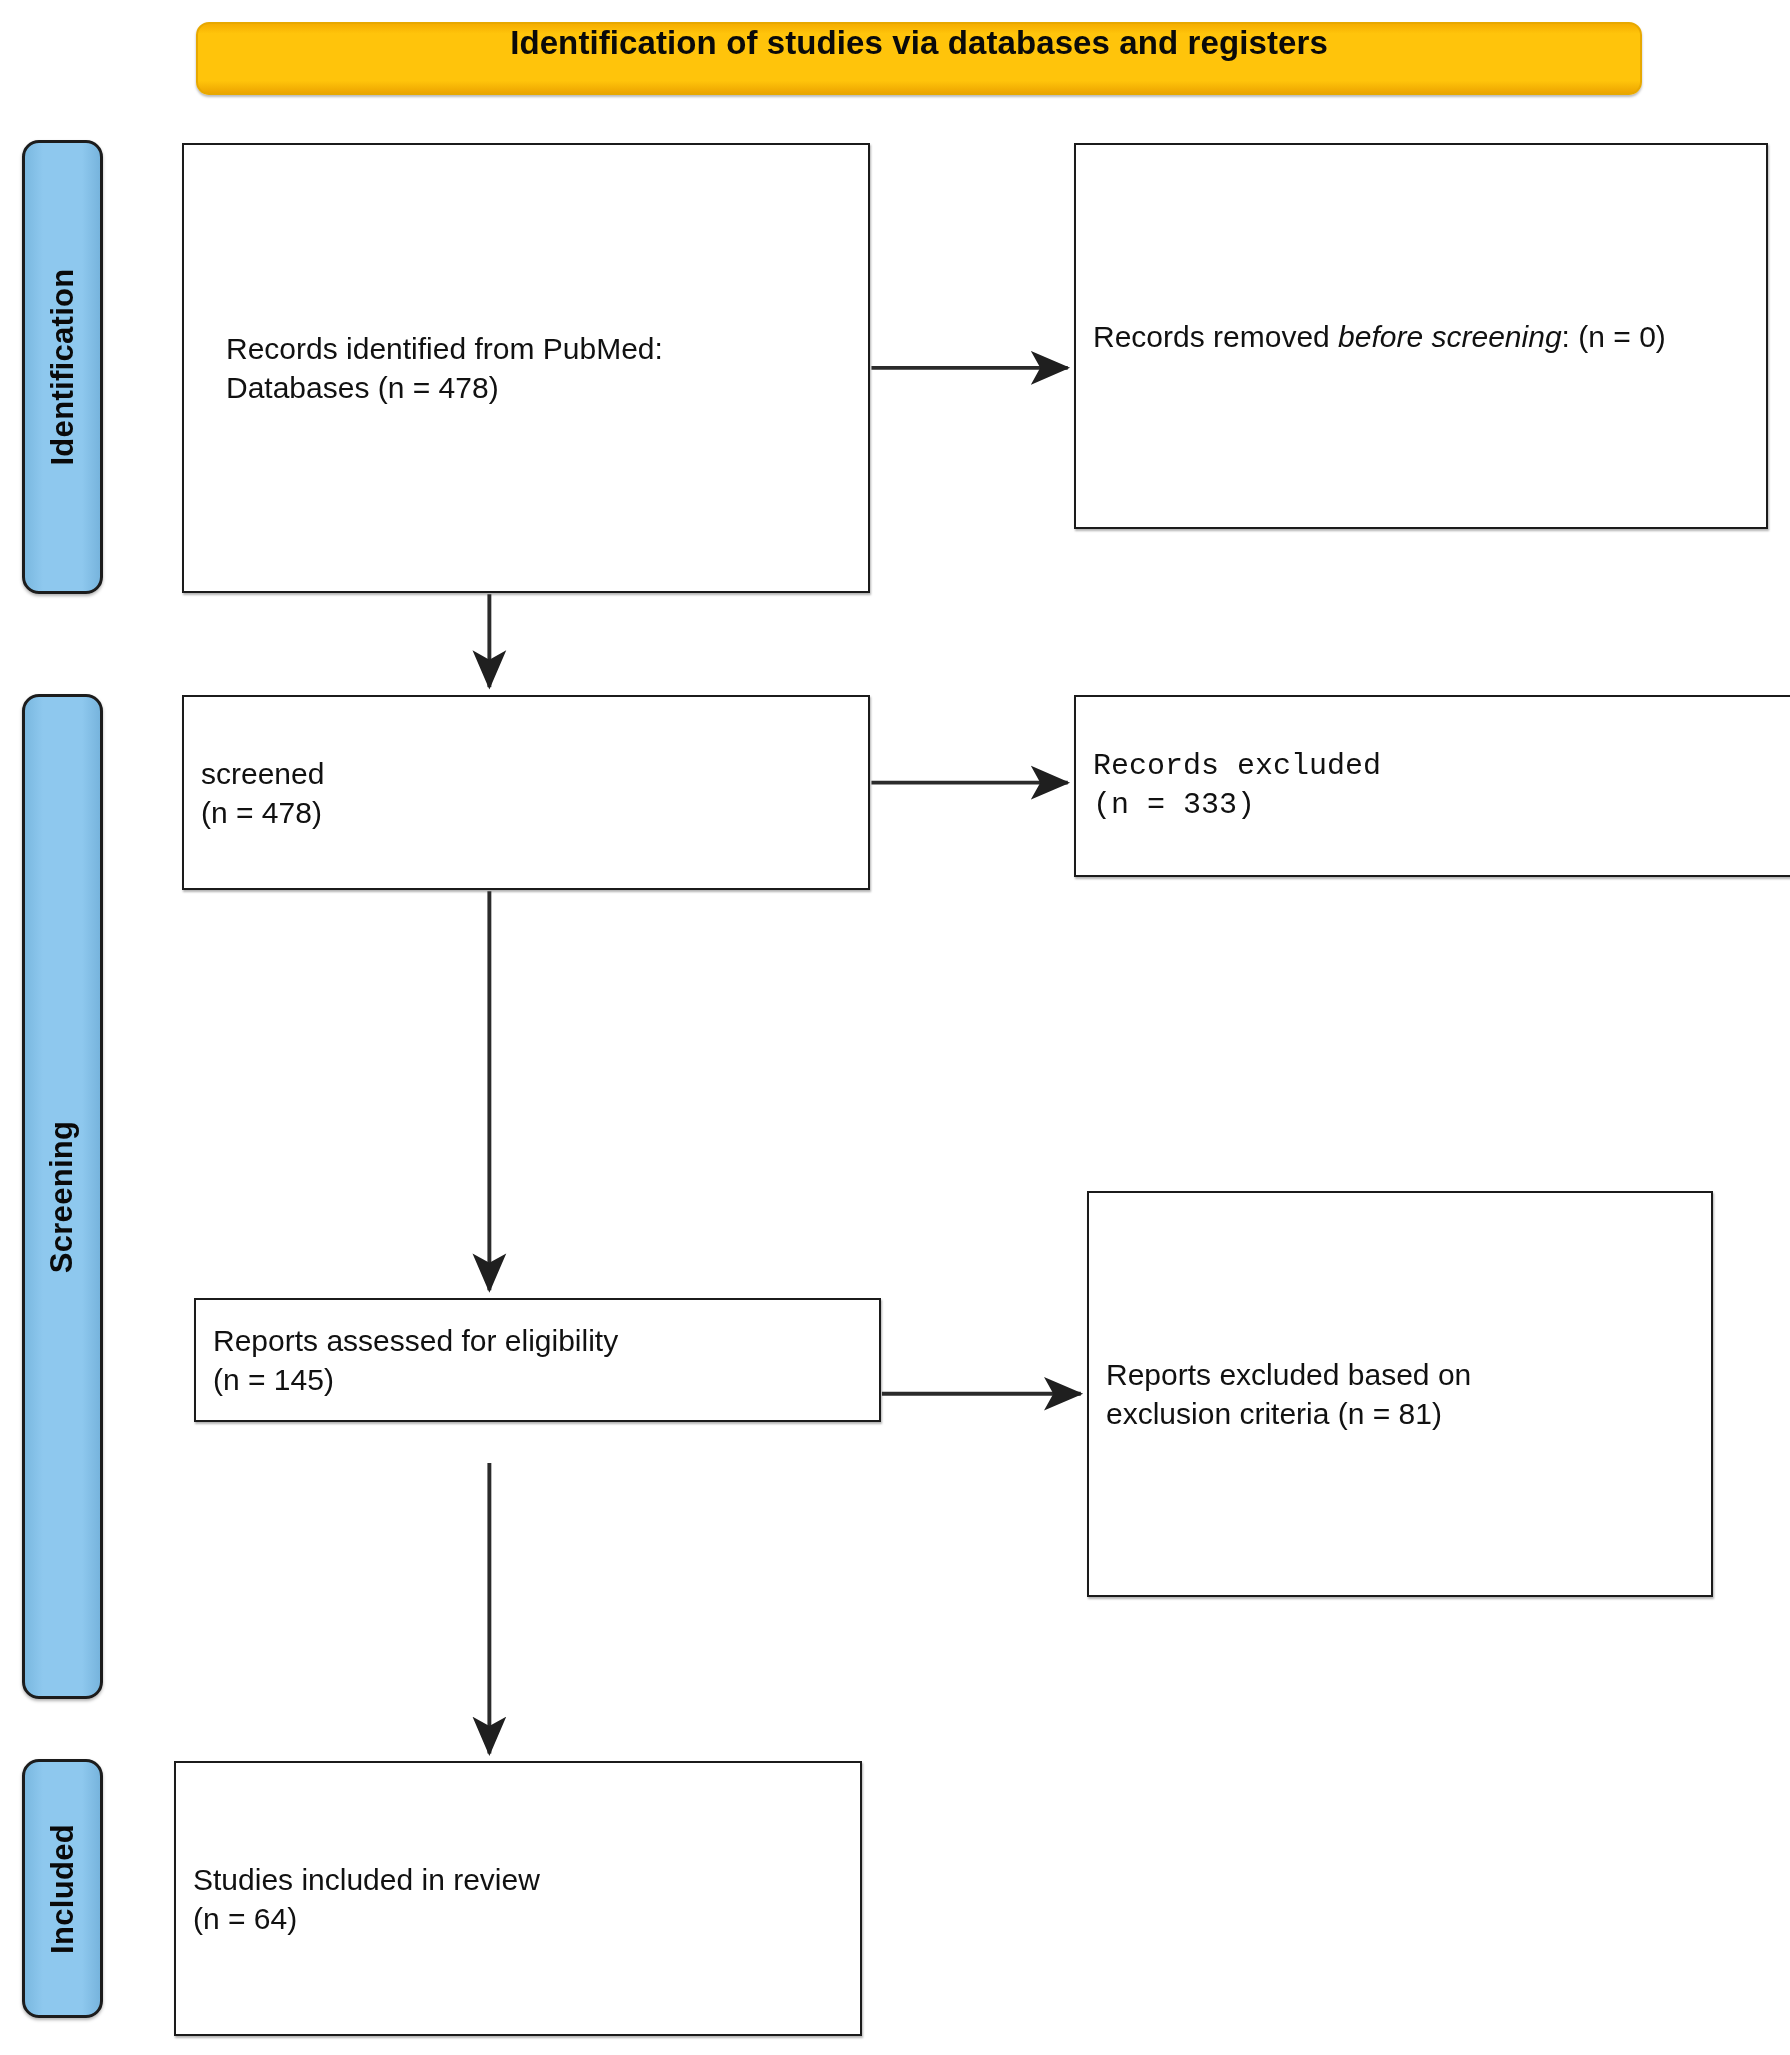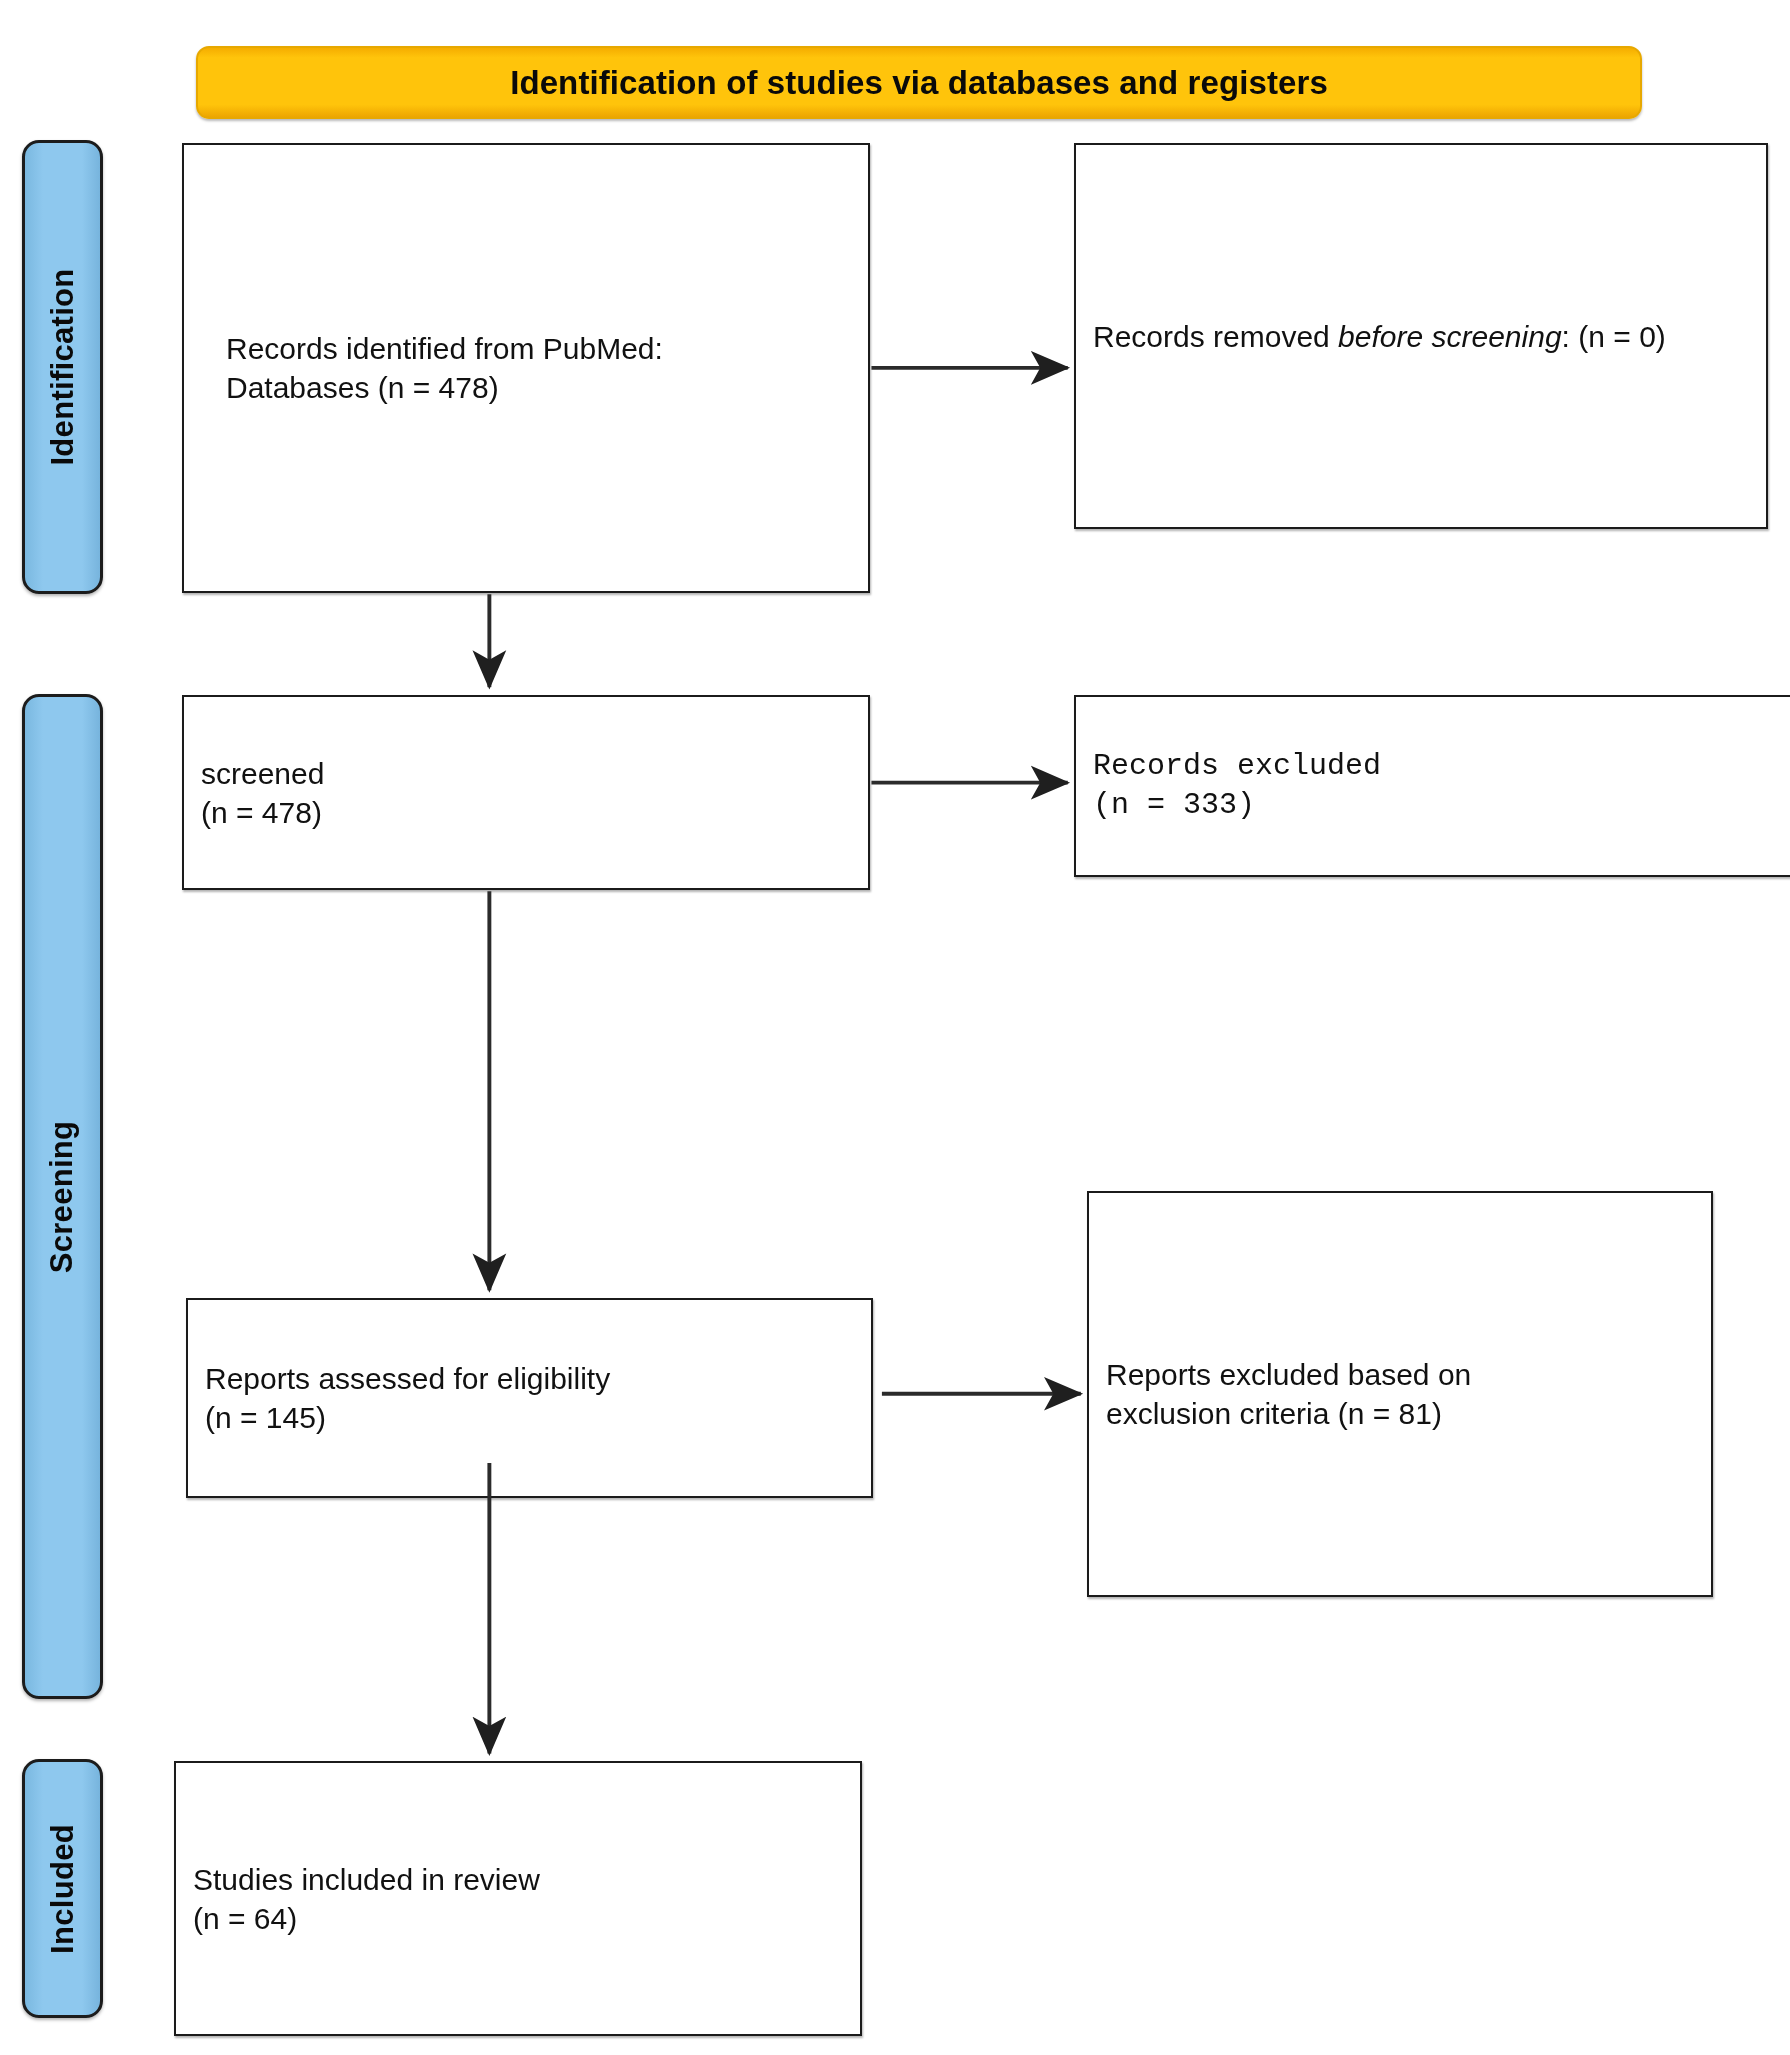--- a/index.html
+++ b/index.html
@@ -27,24 +27,22 @@
     position: absolute;
     left: 196px;
     top: 22px;
     width: 1446px;
     height: 73px;
     background: linear-gradient(180deg, #f5ad00 0%, #ffc40b 14%, #ffc40b 82%, #eda500 100%);
     border: 2px solid #e7a800;
     border-radius: 13px;
     box-sizing: border-box;
     display: flex;
-    align-items: center;
     justify-content: center;
     box-shadow: 0 2px 2.6px rgba(0,0,0,0.28);
-    margin-top: 24px;
   }
   .banner-text {
     font-size: 33px;
     font-weight: bold;
     color: #0a0a0a;
     letter-spacing: 0.1px;
     white-space: nowrap;
   }
 
   
@@ -88,21 +86,21 @@
     line-height: 1.30;
     color: #111111;
     width: 100%;
   }
   .node-text em { font-style: italic; }
 
   #node-identified       { left: 182px;  top: 143px;  width: 688px; height: 450px; }
   #node-removed          { left: 1074px; top: 143px;  width: 694px; height: 386px; }
   #node-screened         { left: 182px;  top: 695px; width: 688px; height: 195px; }
   #node-excluded-records { left: 1074px; top: 695px; width: 745px; height: 182px; font-family: Liberation Mono, monospace; }
-  #node-eligibility      { left: 186px;  top: 1298px; width: 687px; height: 200px; }
+  #node-eligibility      { left: 194px;  top: 1298px; width: 687px; height: 124px; }
   #node-excluded-reports { left: 1087px; top: 1191px; width: 626px; height: 406px; }
   #node-included         { left: 174px;  top: 1761px; width: 688px; height: 275px; }
 
   
   .node-identified-text { text-align: left; padding-left: 42px; }
 
   
   .connector {
     position: absolute;
     overflow: visible;

